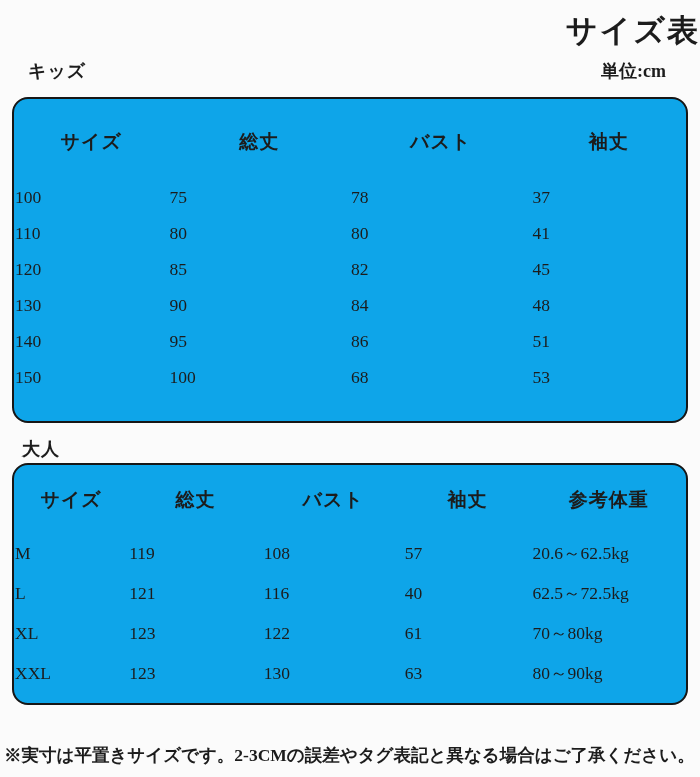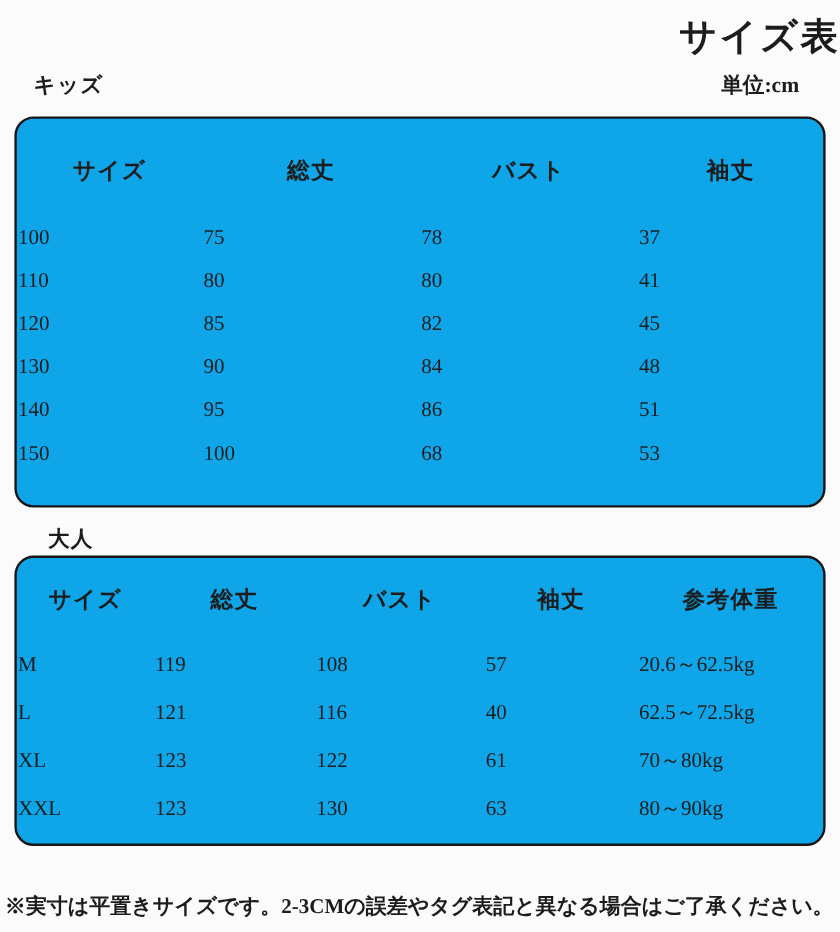--- a/index.html
+++ b/index.html
@@ -56,21 +56,21 @@
     text-align: center;
   }
   table.size-table td {
     font-size: 17.5px;
     font-weight: normal;
     text-align: left;
   }
   .kids-table th { padding: 24px 0 24px 0; }
   .kids-table td { height: 34px; }
   .kids-table { margin-bottom: 26px; margin-top: 6px; }
-  .adult-label-row { margin: 14px 34px 2px 40px; }
+  .adult-label-row { margin: 14px 34px 2px 22px; }
   .adult-table { margin-top: 4px; margin-bottom: 10px; }
   .adult-table th { padding: 18px 0 20px 0; }
   .adult-table td { height: 38px; }
   .adult-table td.weight-cell { font-size: 17.5px; letter-spacing: 0; }
   .footnote {
     margin: 38px 2px 0 4px;
     font-size: 17.5px;
     font-weight: bold;
     white-space: nowrap;
     letter-spacing: 0;

